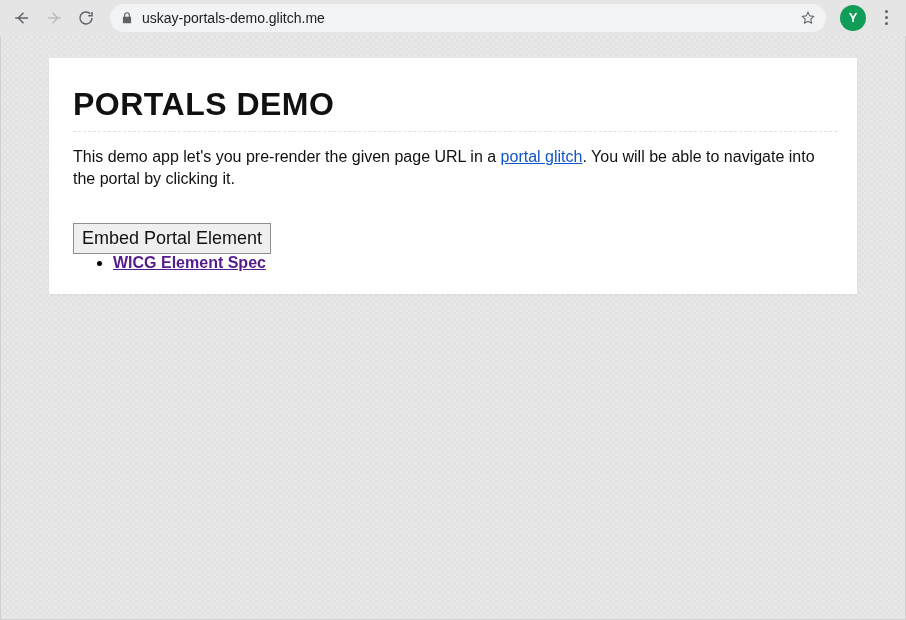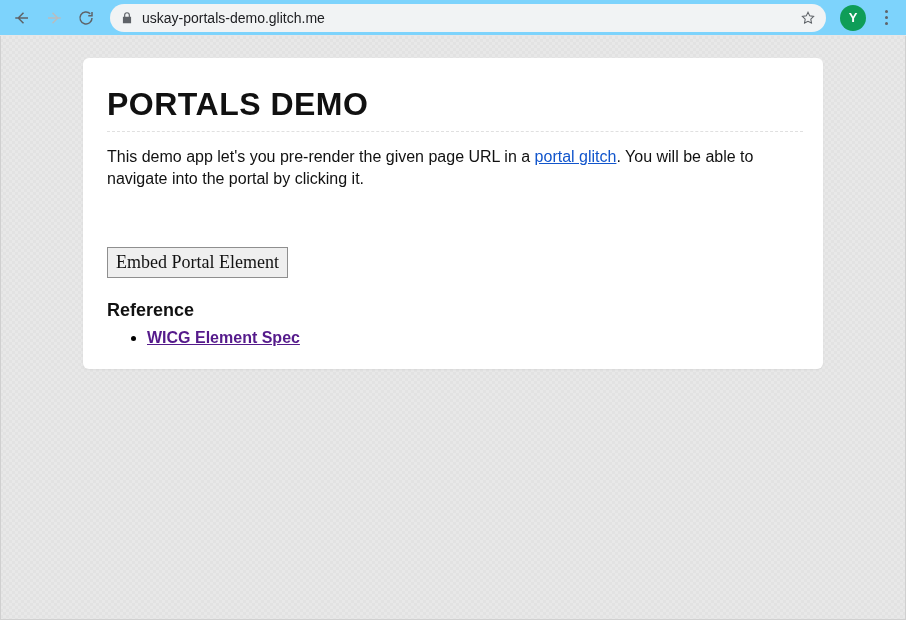--- a/index.html
+++ b/index.html
@@ -8,21 +8,21 @@
     font-family: -apple-system, BlinkMacSystemFont, "Segoe UI", Helvetica, Arial, sans-serif;
     width:906px; height:620px; overflow:hidden;
     background:#fff;
   }
   
   .toolbar {
     height:36px;
     display:flex; align-items:center;
     padding:16px 8px;
     gap:4px;
-    background:#7dd3fc;
+    background:#e5e5e5;
     border-bottom:1px solid #e6e6e6;
   }
   .nav-btn {
     width:28px; height:28px;
     display:flex; align-items:center; justify-content:center;
     color:#5f6368;
     border-radius:50%;
   }
   .nav-btn.disabled { color:#b9bcbf; }
   .nav-btn svg { width:18px; height:18px; }
@@ -58,24 +58,24 @@
     height:584px;
     background:#e8e8e8;
     background-image:
       linear-gradient(45deg, #e2e2e2 25%, transparent 25%, transparent 75%, #e2e2e2 75%),
       linear-gradient(45deg, #e2e2e2 25%, transparent 25%, transparent 75%, #e2e2e2 75%);
     background-size:6px 6px;
     background-position:0 0, 3px 3px;
     padding-top:22px;
   }
   .card {
-    width:740px;
+    width:808px;
     margin:0 auto;
     background:#fff;
-    border-radius:6px;
+    border-radius:0;
     padding:28px 20px 22px 24px;
     box-shadow:0 1px 2px rgba(0,0,0,.05);
   }
   h1.title {
     margin:0 0 4px 0;
     font-size:32px;
     letter-spacing:0.5px;
     font-weight:800;
     font-family:-apple-system,BlinkMacSystemFont,"Segoe UI",Arial,sans-serif;
     color:#111;
@@ -88,26 +88,26 @@
     height:34px;
     font-size:18px;
     padding:2px 6px;
     border:1px solid #999;
     outline:2px solid #2f72d8;
     outline-offset:0;
     color:#757575;
     font-family:inherit;
   }
   .embed-btn {
-    margin-top:24px;
+    margin-top:0;
     font-size:18px;
     padding:4px 8px;
     background:#efefef;
     border:1px solid #8f8f8f;
-    font-family:Liberation Serif, serif;
+    font-family:Liberation Sans, sans-serif;
     color:#111;
   }
   h3.ref {
     margin:22px 0 8px 0;
     font-size:18px;
     font-weight:700;
     color:#111;
   }
   ul.reflist { margin:0; padding-left:40px; }
   ul.reflist li { font-size:16px; }
@@ -158,21 +158,20 @@
 
 <div class="viewport">
   <div class="card">
     <h1 class="title">PORTALS DEMO</h1>
     <hr class="divider">
     <p class="intro">
       <span>This demo app let's you pre-render the given page URL in a </span><a href="#" class="link">portal glitch</a><span>. You will be able to navigate into the portal by clicking it.</span>
     </p>
     <br>
     <button class="embed-btn">Embed Portal Element</button>
-    <h3 class="ref">Reference</h3>
     <ul class="reflist">
       <li>
         <a href="#">WICG Element Spec</a>
       </li>
     </ul>
   </div>
   <div class="border-frame"></div>
 </div>
 
 </body></html>

